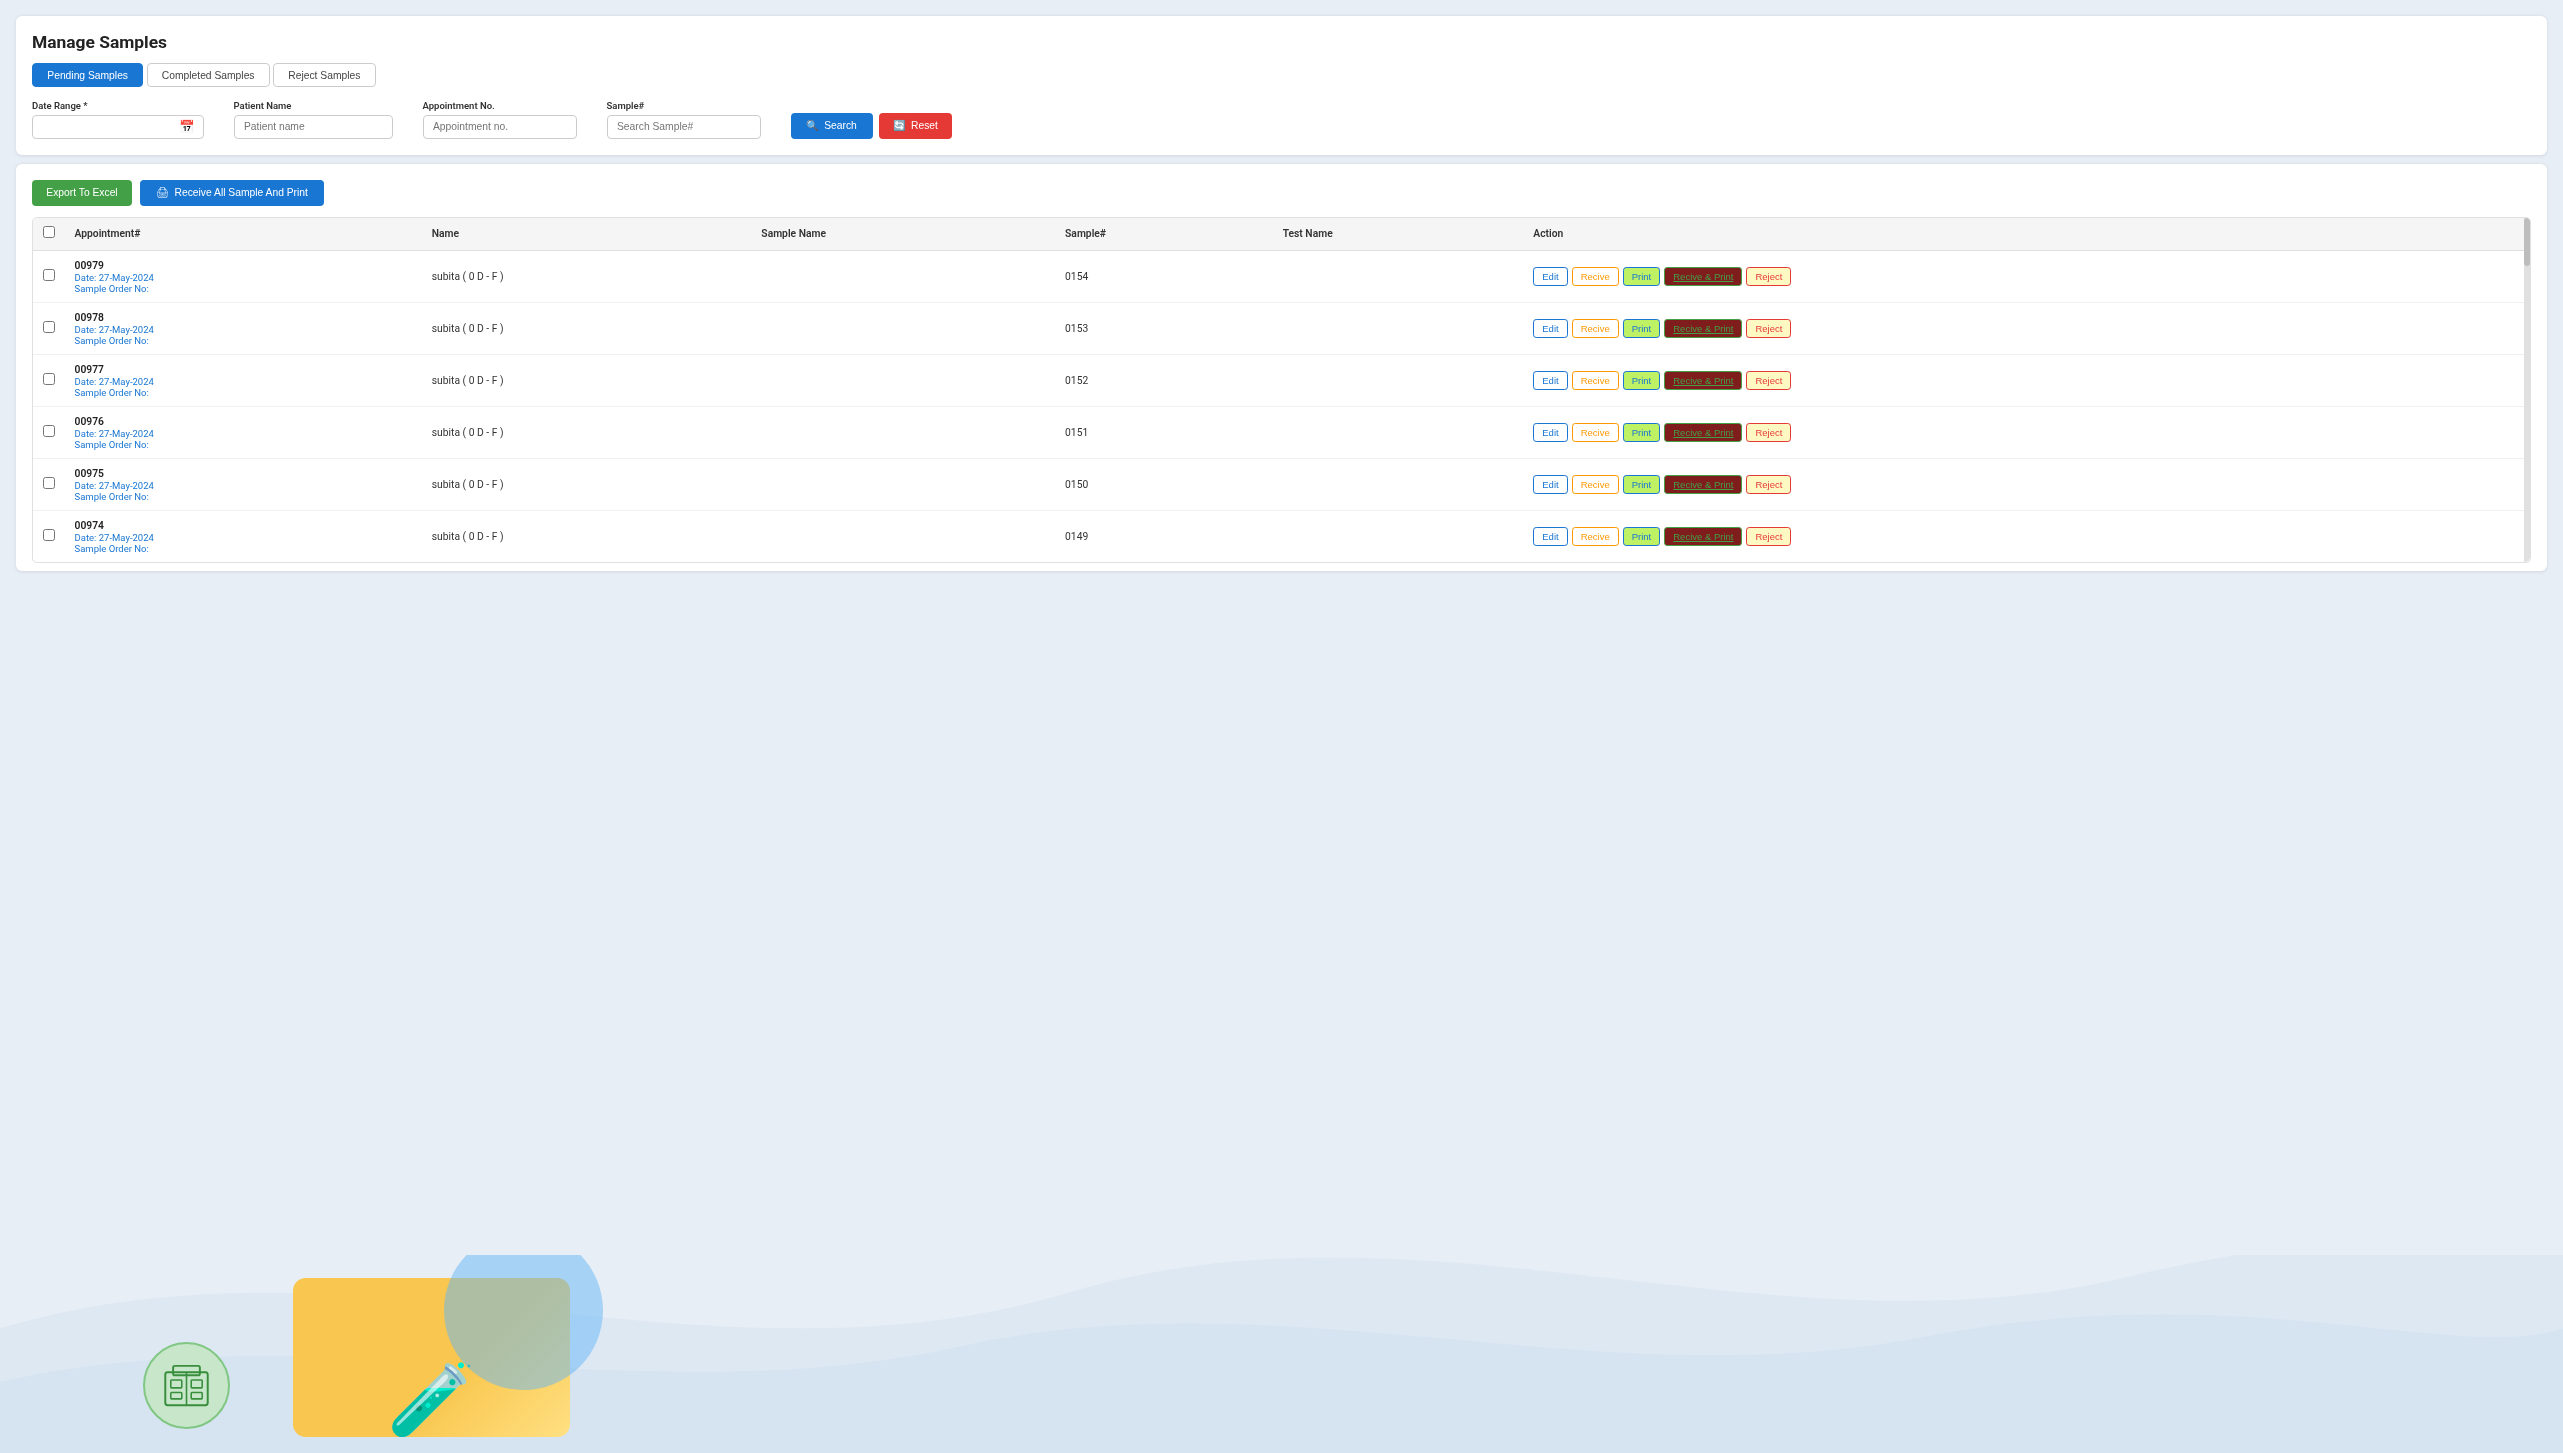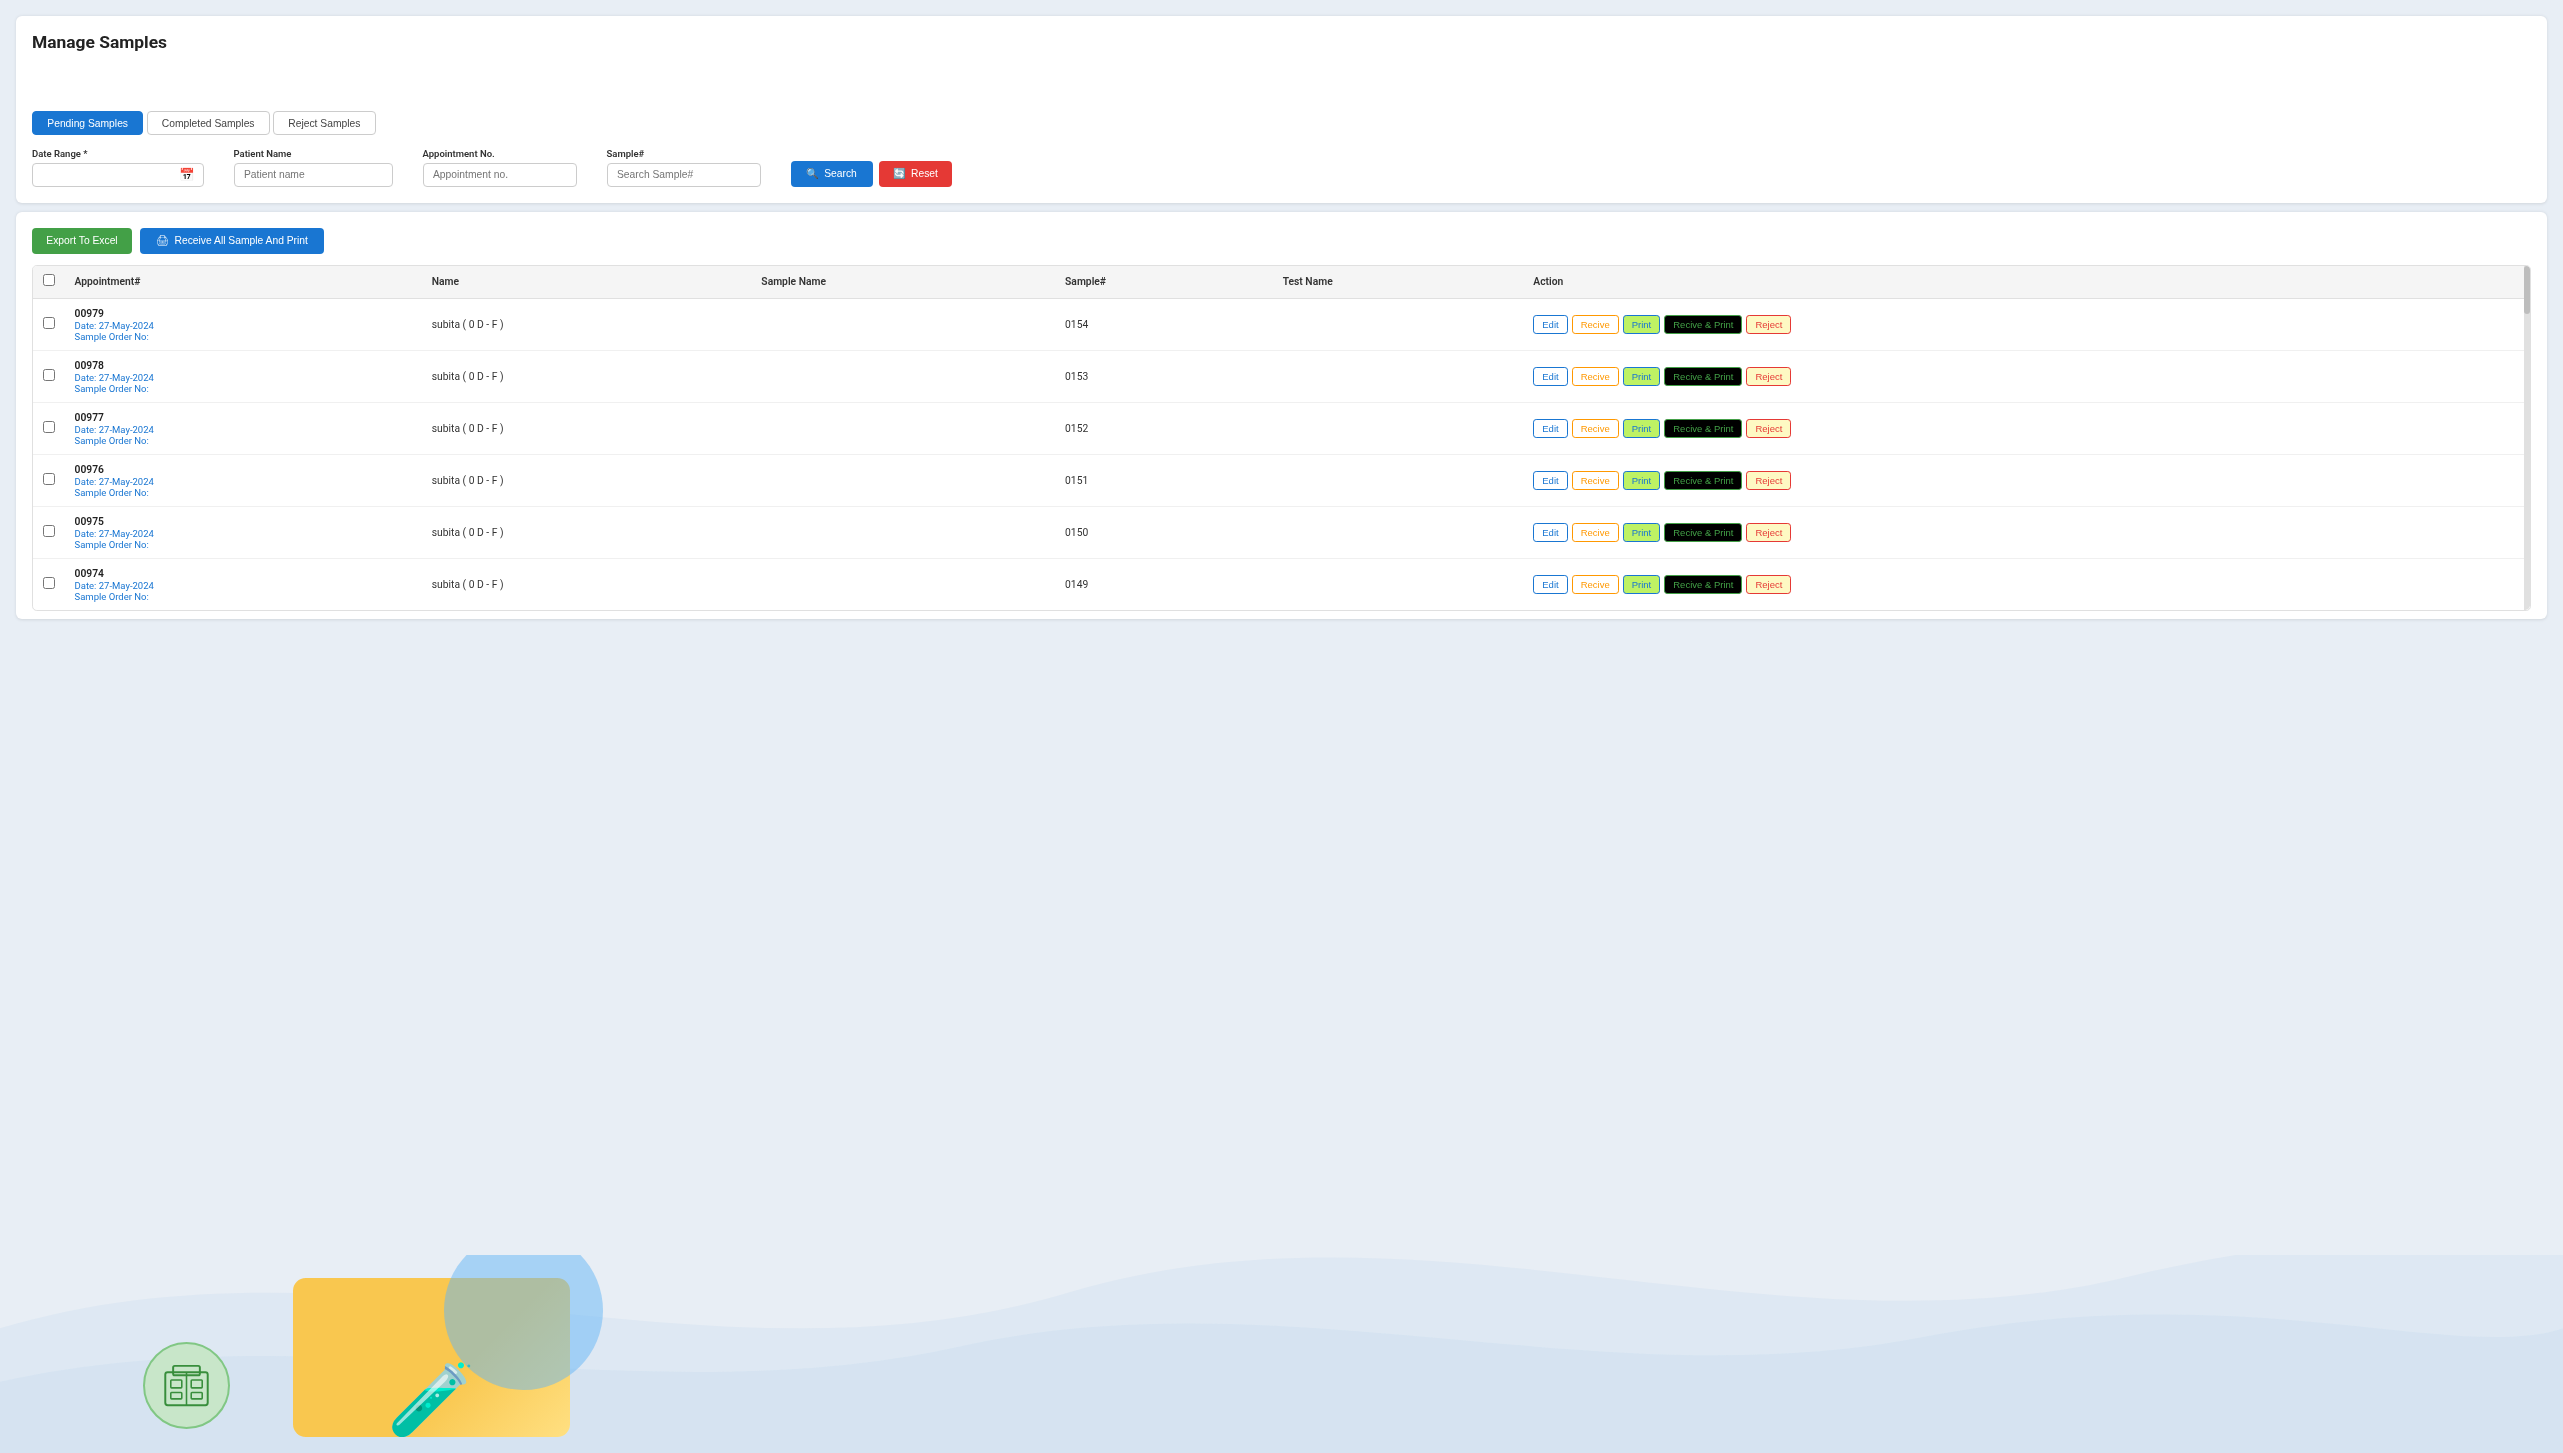--- a/index.html
+++ b/index.html
@@ -32,21 +32,20 @@
       margin-bottom: 12.7px;
     }
     .tab {
       padding: 5.5px 14.3px;
       border-radius: 4px;
       border: 0.8px solid #ccc;
       background: #fff;
       font-size: 10.3px;
       cursor: pointer;
       color: #444;
-      margin-top: 48px;
     }
     .tab.active {
       background: #1976d2;
       color: #fff;
       border-color: #1976d2;
     }
     .filter-row {
       display: flex;
       align-items: flex-end;
       gap: 30px;
@@ -188,21 +187,21 @@
     .btn-sm {
       border-radius: 3.2px;
       padding: 3.2px 8px;
       font-size: 9.5px;
       cursor: pointer;
       border: 0.8px solid;
     }
     .btn-edit { color: #1976d2; border-color: #1976d2; background: #fff; }
     .btn-receive { color: #ff9800; border-color: #ff9800; background: #fff; }
     .btn-print { color: #1976d2; border-color: #1976d2; background: #bef264; }
-    .btn-receive-print { color: #43a047; border-color: #43a047; background: #000000; }
+    .btn-receive-print { color: #43a047; border-color: #43a047; background: #7f1d1d; text-decoration: underline; }
     .btn-reject { color: #e53935; border-color: #e53935; background: #fef9c3; }
     .scrollbar-indicator {
       position: absolute;
       right: 0;
       top: 0;
       width: 6.3px;
       height: 100%;
       background: #e0e0e0;
       border-radius: 0 4.8px 4.8px 0;
     }

